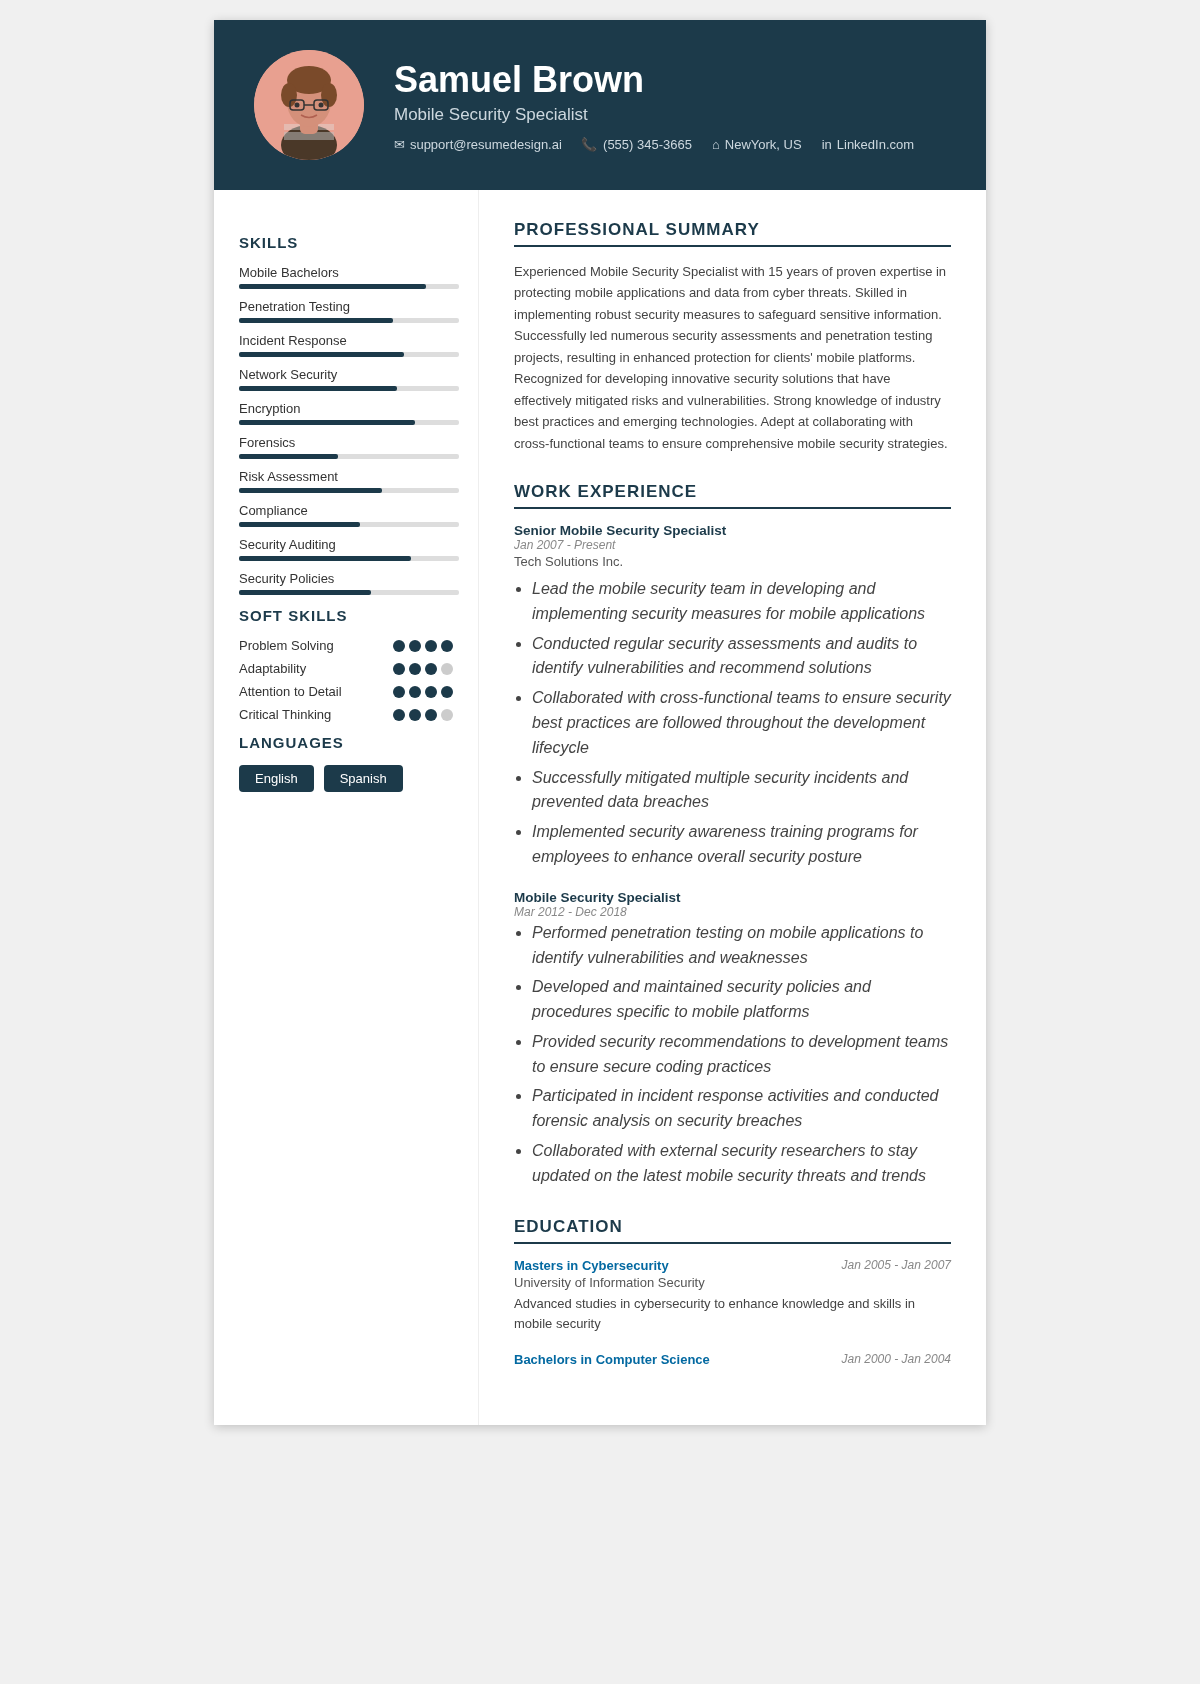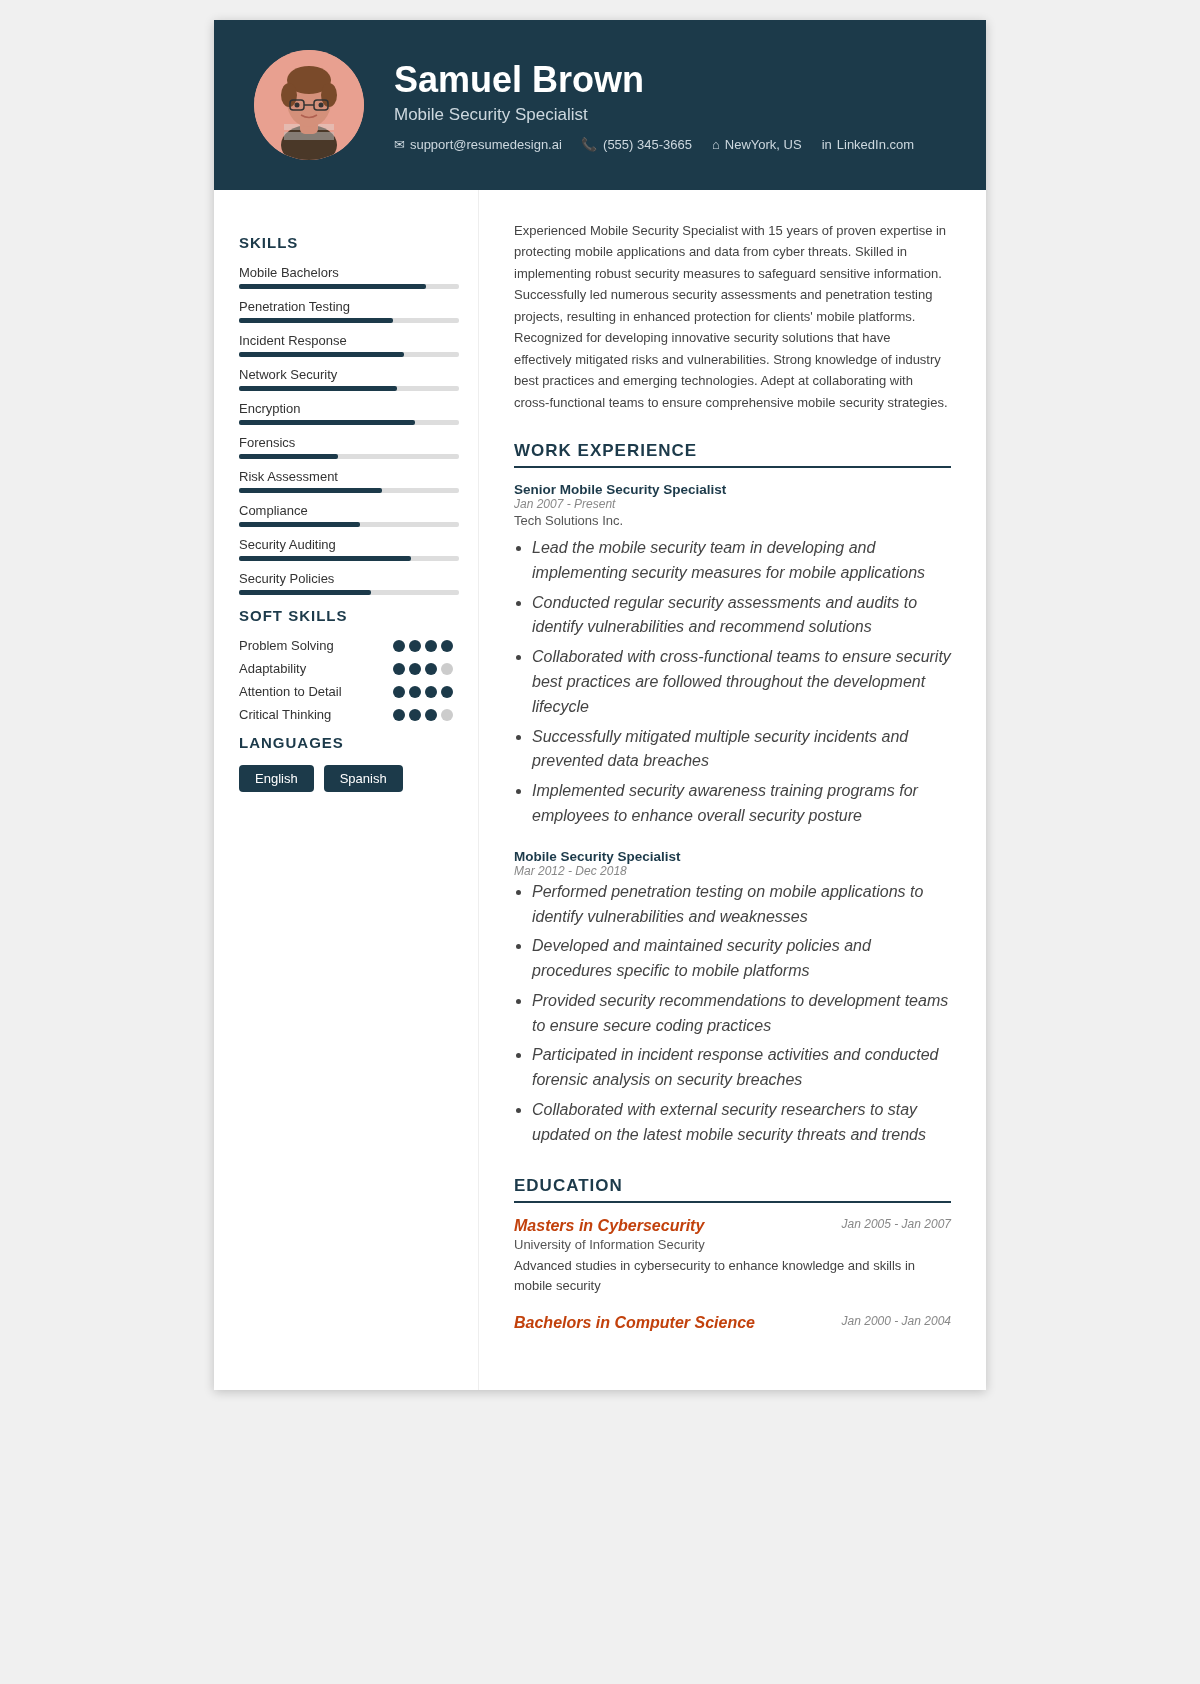--- a/index.html
+++ b/index.html
@@ -170,21 +170,21 @@
       font-style: italic;
     }
     
     .edu { margin-bottom: 18px; }
     .edu-header {
       display: flex;
       justify-content: space-between;
       align-items: flex-start;
       margin-bottom: 2px;
     }
-    .edu-degree { font-size: 16px; font-weight: bold; color: #c2410c; font-style: italic; }
+    .edu-degree { font-size: 13px; font-weight: bold; color: #0369a1; }
     .edu-date { font-size: 12px; color: #888; font-style: italic; }
     .edu-school { font-size: 13px; color: #555; margin-bottom: 4px; }
     .edu-desc { font-size: 13px; color: #444; line-height: 1.55; }
   </style>
 </head>
 <body>
 
 <div class="resume">
 
   <div class="header">
@@ -349,20 +349,21 @@
       <div class="section-title">LANGUAGES</div>
       <div class="lang-tags" id="languages-list">
           <span class="lang-tag">English</span>
           <span class="lang-tag">Spanish</span>
         </div>
     </div>
 
     <div class="main">
 
       <div class="main-section">
+        <div class="main-section-title">PROFESSIONAL SUMMARY</div>
         <div class="summary-text">Experienced Mobile Security Specialist with 15 years of proven expertise in protecting mobile applications and data from cyber threats. Skilled in implementing robust security measures to safeguard sensitive information. Successfully led numerous security assessments and penetration testing projects, resulting in enhanced protection for clients' mobile platforms. Recognized for developing innovative security solutions that have effectively mitigated risks and vulnerabilities. Strong knowledge of industry best practices and emerging technologies. Adept at collaborating with cross-functional teams to ensure comprehensive mobile security strategies.</div>
       </div>
 
       <div class="main-section">
         <div class="main-section-title">WORK EXPERIENCE</div>
         <div id="jobs-list">
             <div class="job">
       <div class="job-header">
         <div class="job-title">Senior Mobile Security Specialist</div>
         <div class="job-date">Jan 2007 - Present</div>

